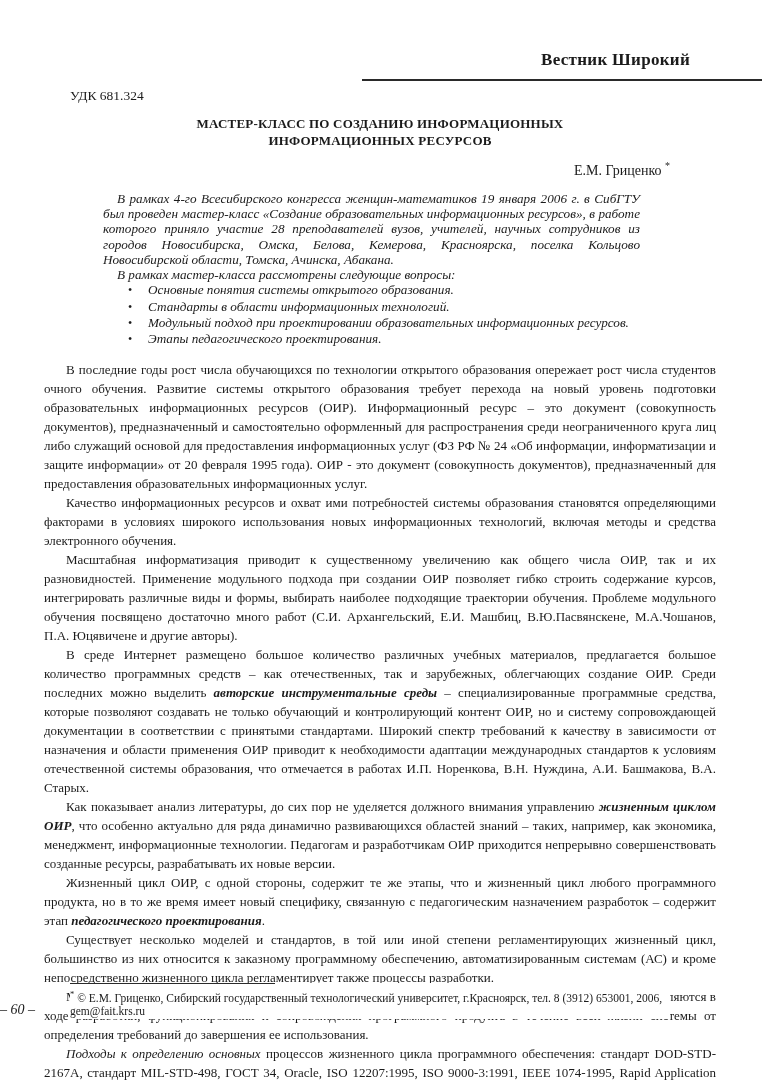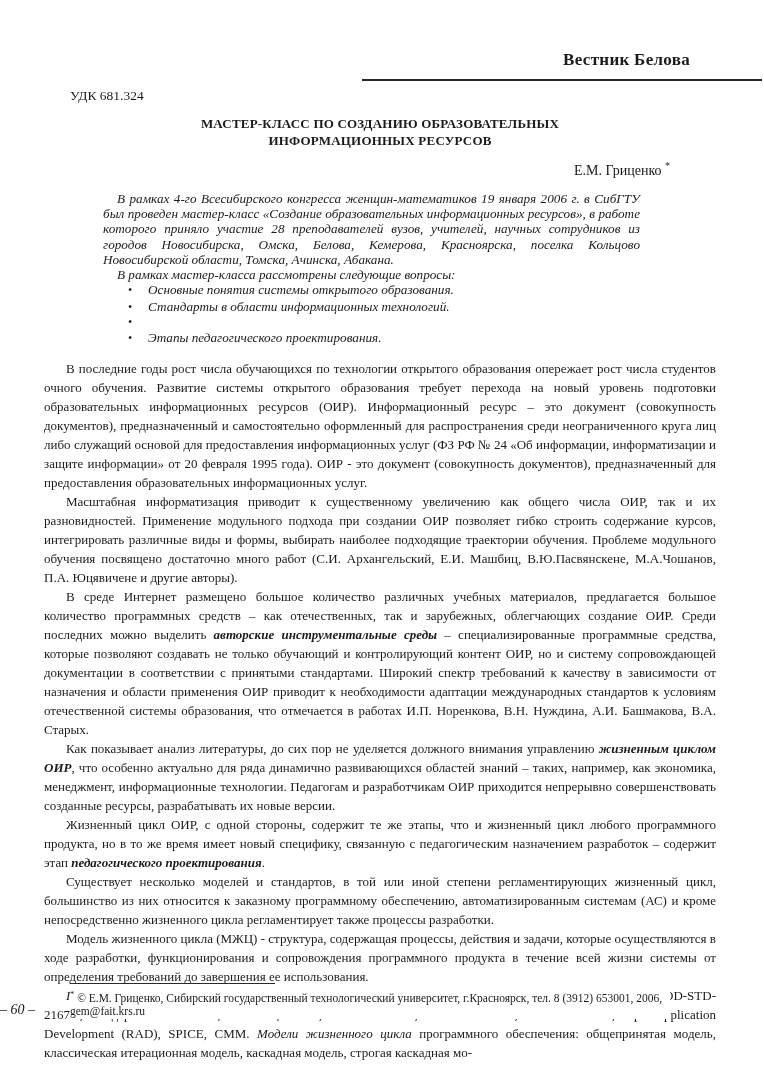--- a/index.html
+++ b/index.html
@@ -59,56 +59,58 @@
   .page-number{
     position:absolute;left:0;right:0;top:1002px;
     font-size:14px;font-style:italic;
   }
 </style>
 </head>
 <body>
 
 <div class="page">
 
-  <div class="journal-header">Вестник Белова</div>
+  <div class="journal-header">Вестник Широкий</div>
 
   <div class="header-rule"></div>
 
   <div class="content">
 
     <div class="udc">УДК 681.324</div>
 
-    <h1 class="article-title"><span>МАСТЕР-КЛАСС ПО СОЗДАНИЮ ОБРАЗОВАТЕЛЬНЫХ</span><br><span>ИНФОРМАЦИОННЫХ РЕСУРСОВ</span></h1>
+    <h1 class="article-title"><span>МАСТЕР-КЛАСС ПО СОЗДАНИЮ ИНФОРМАЦИОННЫХ</span><br><span>ИНФОРМАЦИОННЫХ РЕСУРСОВ</span></h1>
 
     <div class="author-line"><span>Е.М. Гриценко</span> <sup>*</sup></div>
 
     <div class="abstract">
       <p>В рамках 4-го Всесибирского конгресса женщин-математиков 19 января 2006 г. в СибГТУ был проведен мастер-класс «Создание образовательных информационных ресурсов», в работе которого приняло участие 28 преподавателей вузов, учителей, научных сотрудников из городов Новосибирска, Омска, Белова, Кемерова, Красноярска, поселка Кольцово Новосибирской области, Томска, Ачинска, Абакана.</p>
       <p>В рамках мастер-класса рассмотрены следующие вопросы:</p>
       <ul class="abstract-bullets">
           <li>
             <span class="bullet-marker">•</span>
             <span>Основные понятия системы открытого образования.</span>
           </li>
           <li>
             <span class="bullet-marker">•</span>
             <span>Стандарты в области информационных технологий.</span>
           </li>
           <li>
             <span class="bullet-marker">•</span>
+            <span>Модульный подход при проектировании образовательных информационных ресурсов.</span>
           </li>
           <li>
             <span class="bullet-marker">•</span>
             <span>Этапы педагогического проектирования.</span>
           </li>
         </ul>
     </div>
 
     <div class="article-body">
         <p><span>В последние годы рост числа обучающихся по технологии открытого образования опережает рост числа студентов очного обучения. Развитие системы открытого образования требует перехода на новый уровень подготовки образовательных информационных ресурсов (ОИР). Информационный ресурс – это документ (совокупность документов), предназначенный и самостоятельно оформленный для распространения среди неограниченного круга лиц либо служащий основой для предоставления информационных услуг (ФЗ РФ № 24 «Об информации, информатизации и защите информации» от 20 февраля 1995 года). ОИР - это документ (совокупность документов), предназначенный для предоставления образовательных информационных услуг.</span></p>
+        <p><span>Качество информационных ресурсов и охват ими потребностей системы образования становятся определяющими факторами в условиях широкого использования новых информационных технологий, включая методы и средства электронного обучения.</span></p>
         <p><span>Масштабная информатизация приводит к существенному увеличению как общего числа ОИР, так и их разновидностей. Применение модульного подхода при создании ОИР позволяет гибко строить содержание курсов, интегрировать различные виды и формы, выбирать наиболее подходящие траектории обучения. Проблеме модульного обучения посвящено достаточно много работ (С.И. Архангельский, Е.И. Машбиц, В.Ю.Пасвянскене, М.А.Чошанов, П.А. Юцявичене и другие авторы).</span></p>
         <p><span>В среде Интернет размещено большое количество различных учебных материалов, предлагается большое количество программных средств – как отечественных, так и зарубежных, облегчающих создание ОИР. Среди последних можно выделить </span><span class="bolditalic">авторские инструментальные среды</span><span> – специализированные программные средства, которые позволяют создавать не только обучающий и контролирующий контент ОИР, но и систему сопровождающей документации в соответствии с принятыми стандартами. Широкий спектр требований к качеству в зависимости от назначения и области применения ОИР приводит к необходимости адаптации международных стандартов к условиям отечественной системы образования, что отмечается в работах И.П. Норенкова, В.Н. Нуждина, А.И. Башмакова, В.А. Старых.</span></p>
         <p><span>Как показывает анализ литературы, до сих пор не уделяется должного внимания управлению </span><span class="bolditalic">жизненным циклом ОИР</span><span>, что особенно актуально для ряда динамично развивающихся областей знаний – таких, например, как экономика, менеджмент, информационные технологии. Педагогам и разработчикам ОИР приходится непрерывно совершенствовать созданные ресурсы, разрабатывать их новые версии.</span></p>
         <p><span>Жизненный цикл ОИР, с одной стороны, содержит те же этапы, что и жизненный цикл любого программного продукта, но в то же время имеет новый специфику, связанную с педагогическим назначением разработок – содержит этап </span><span class="bolditalic">педагогического проектирования</span><span>.</span></p>
         <p><span>Существует несколько моделей и стандартов, в той или иной степени регламентирующих жизненный цикл, большинство из них относится к заказному программному обеспечению, автоматизированным системам (АС) и кроме непосредственно жизненного цикла регламентирует также процессы разработки.</span></p>
         <p><span>Модель жизненного цикла (МЖЦ) - структура, содержащая процессы, действия и задачи, которые осуществляются в ходе разработки, функционирования и сопровождения программного продукта в течение всей жизни системы от определения требований до завершения ее использования.</span></p>
         <p><span class="italic">Подходы к определению основных</span><span> процессов жизненного цикла программного обеспечения: стандарт DOD-STD-2167A, стандарт MIL-STD-498, ГОСТ 34, Oracle, ISO 12207:1995, ISO 9000-3:1991, IEEE 1074-1995, Rapid Application Development (RAD), SPICE, CMM. </span><span class="italic">Модели жизненного цикла</span><span> программного обеспечения: общепринятая модель, классическая итерационная модель, каскадная модель, строгая каскадная мо-</span></p>
       </div>
 
   </div>

